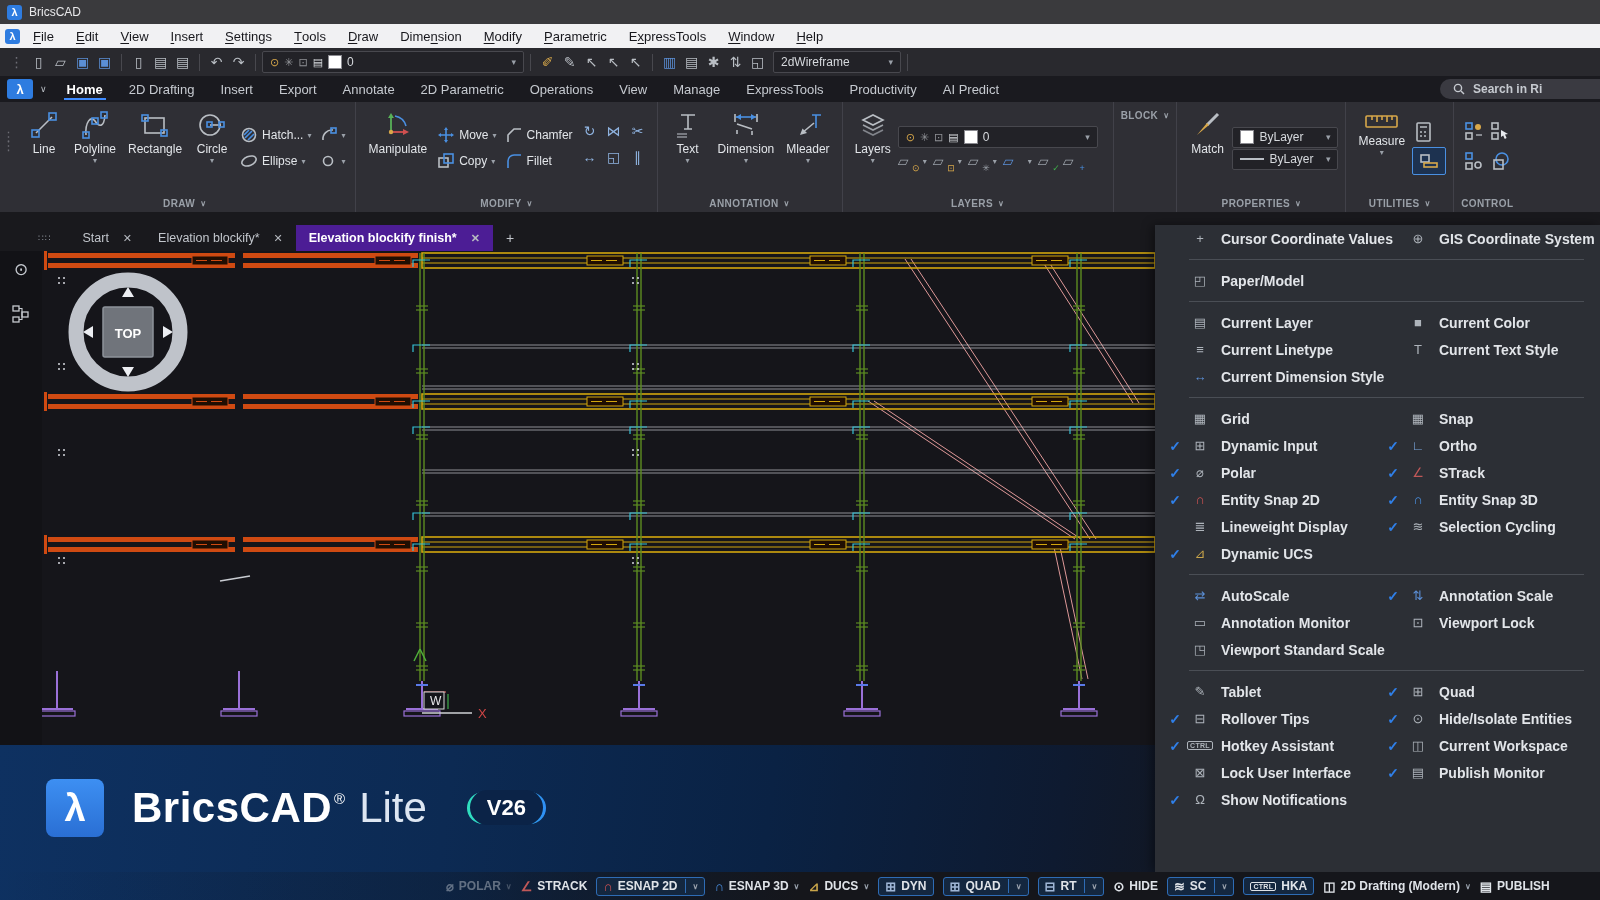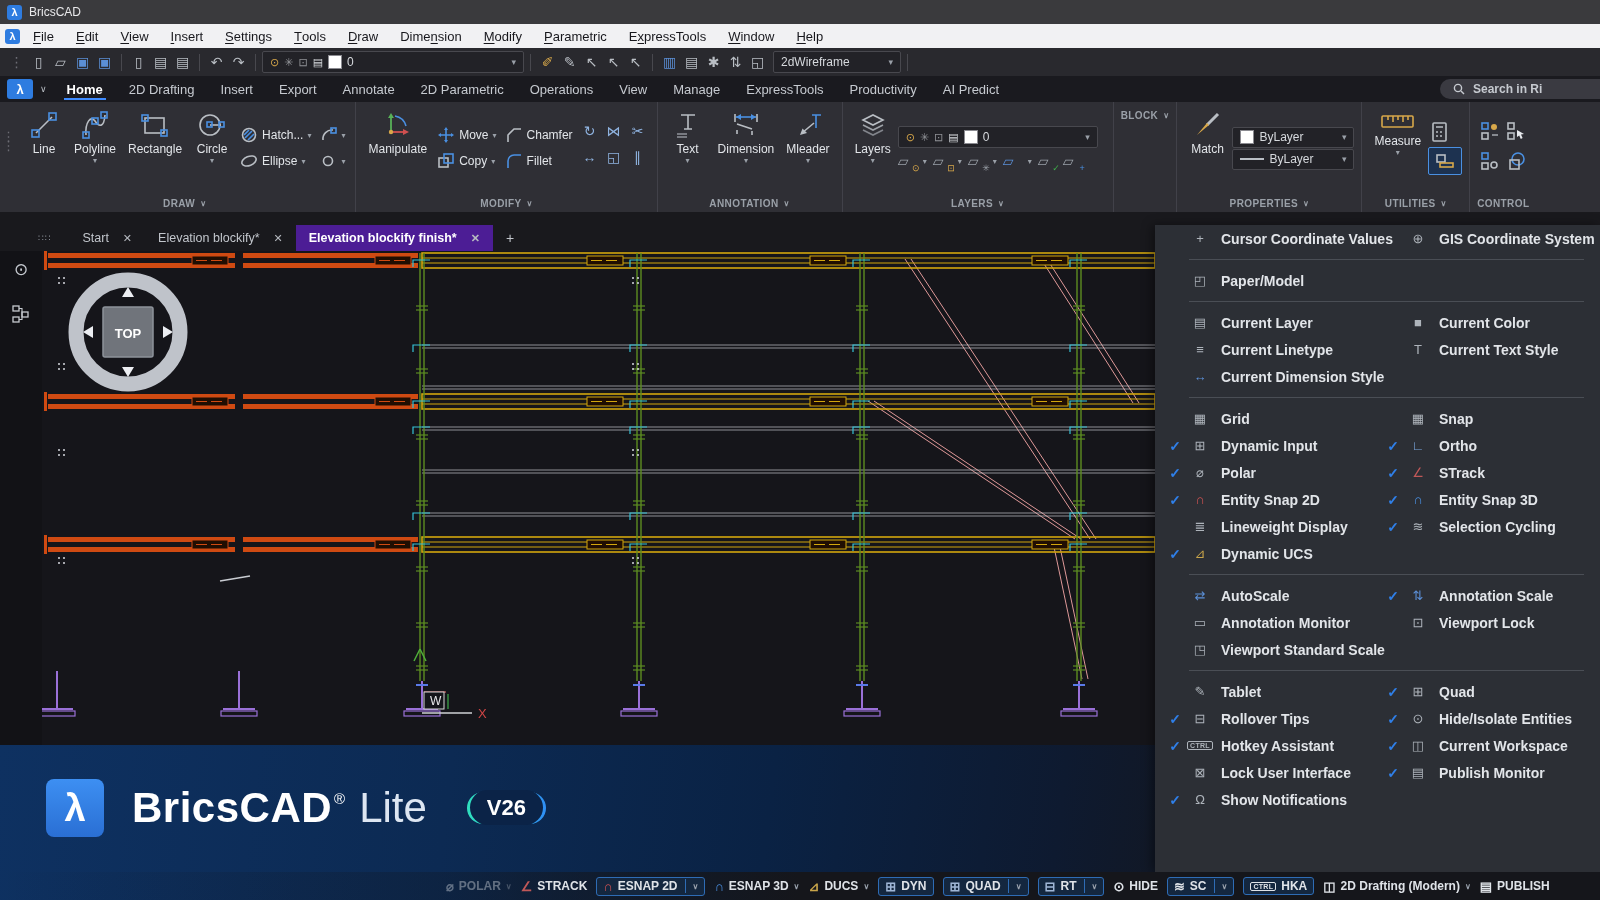--- a/index.html
+++ b/index.html
@@ -46,21 +46,21 @@
   .rbtn{display:flex;flex-direction:column;align-items:center;padding:3px 5px 0 5px;min-width:46px;border-radius:3px;color:#e2e5e9;font-size:12px;gap:1px;text-align:center}
   .rbtn svg{width:32px;height:32px;flex:none}
   .cv{font-size:8px;color:#9aa0a8;line-height:7px}
   .rsm{display:flex;align-items:center;gap:4px;font-size:12px;color:#e2e5e9;height:25px;padding:0 3px}
   .rsm svg{width:18px;height:18px}
   .rcol{display:flex;flex-direction:column;justify-content:center;gap:1px;height:84px}
   .mgrid{display:grid;grid-template-columns:24px 24px 24px;grid-auto-rows:26px;align-items:center;justify-items:center;color:#8fb3e0;font-size:14px;margin-top:12px}
   .lyr-row{display:flex;align-items:center;gap:6px;margin-top:4px;color:#9aa0a8}
   .lyr-ico{position:relative;width:19px;height:17px;font-size:14px}
   .lyr-ico .ov{position:absolute;right:-3px;bottom:-3px;font-size:9px}
-  .pcombo{width:122px;height:21px}
+  .pcombo{width:106px;height:21px}
   .lt-line{width:24px;height:2px;background:#b9bec4;flex:none}
   .selbox{width:34px;height:28px;border:1px solid #4a90e2;background:#1d3250;border-radius:2px;display:flex;align-items:center;justify-content:center;margin-top:3px}
   .ctlgrid{display:grid;grid-template-columns:26px 26px;grid-auto-rows:30px;align-items:center;justify-items:center;margin-top:10px}
   svg .s{stroke:#b9bec4;stroke-width:1.6;fill:none}
   svg .b{stroke:#4a90e2;stroke-width:1.6;fill:none}
   svg .bf{fill:#4a90e2;stroke:none}
   svg .y{stroke:#d8a84a;stroke-width:1.6;fill:none}
   svg .yf{fill:#d8a84a;stroke:none}
 
   

